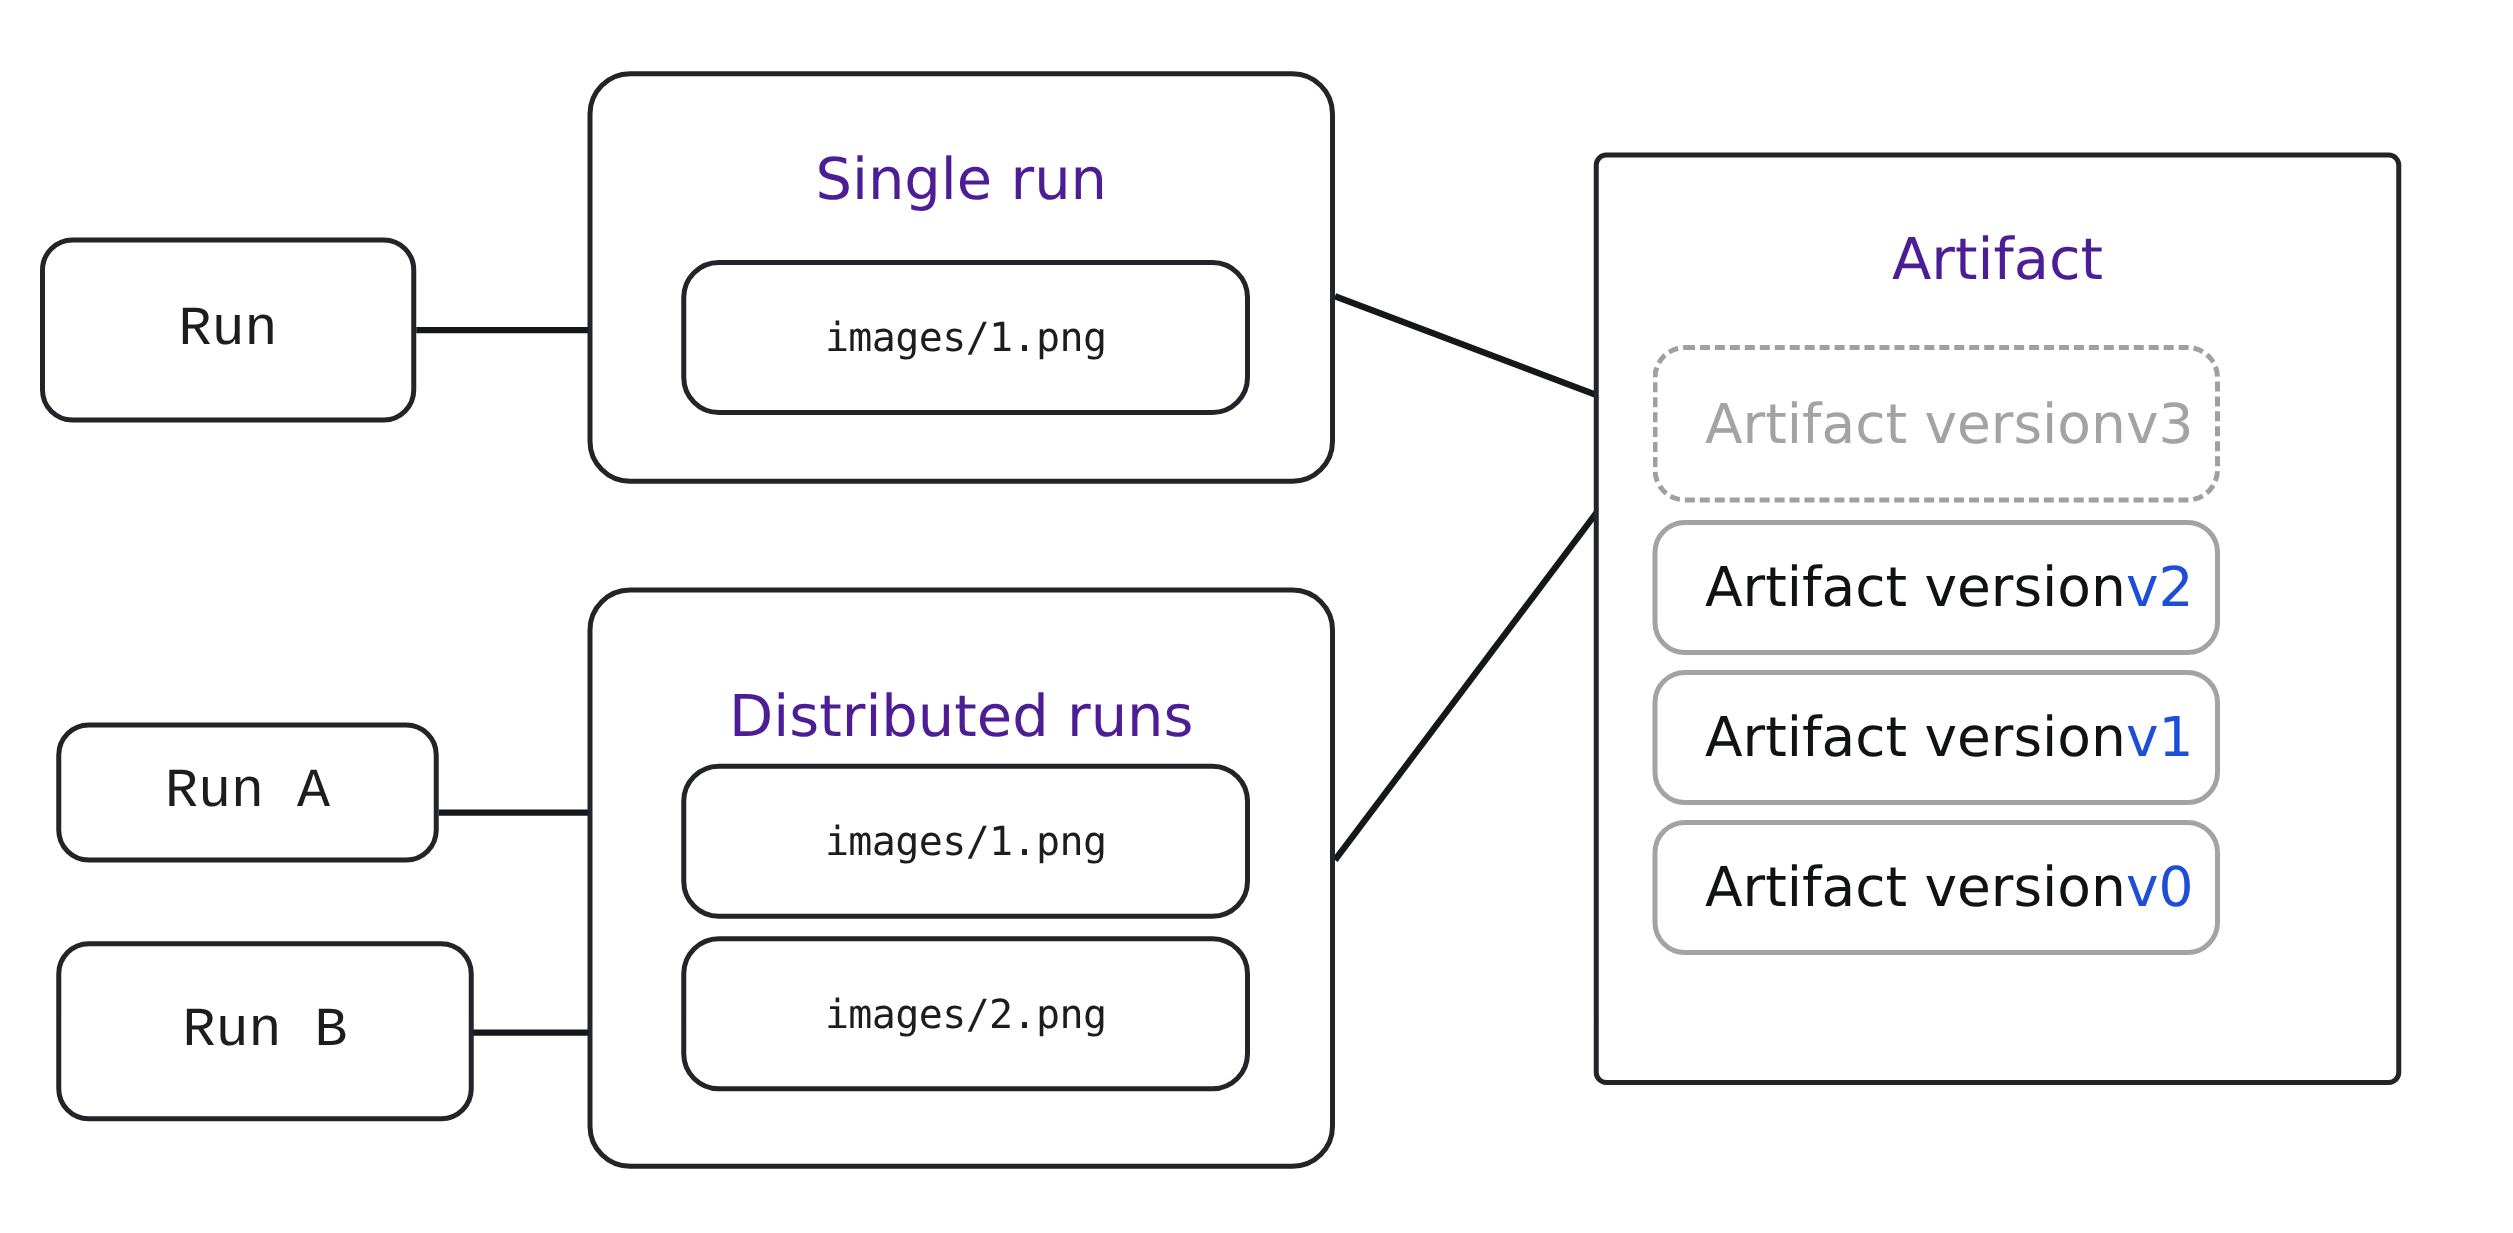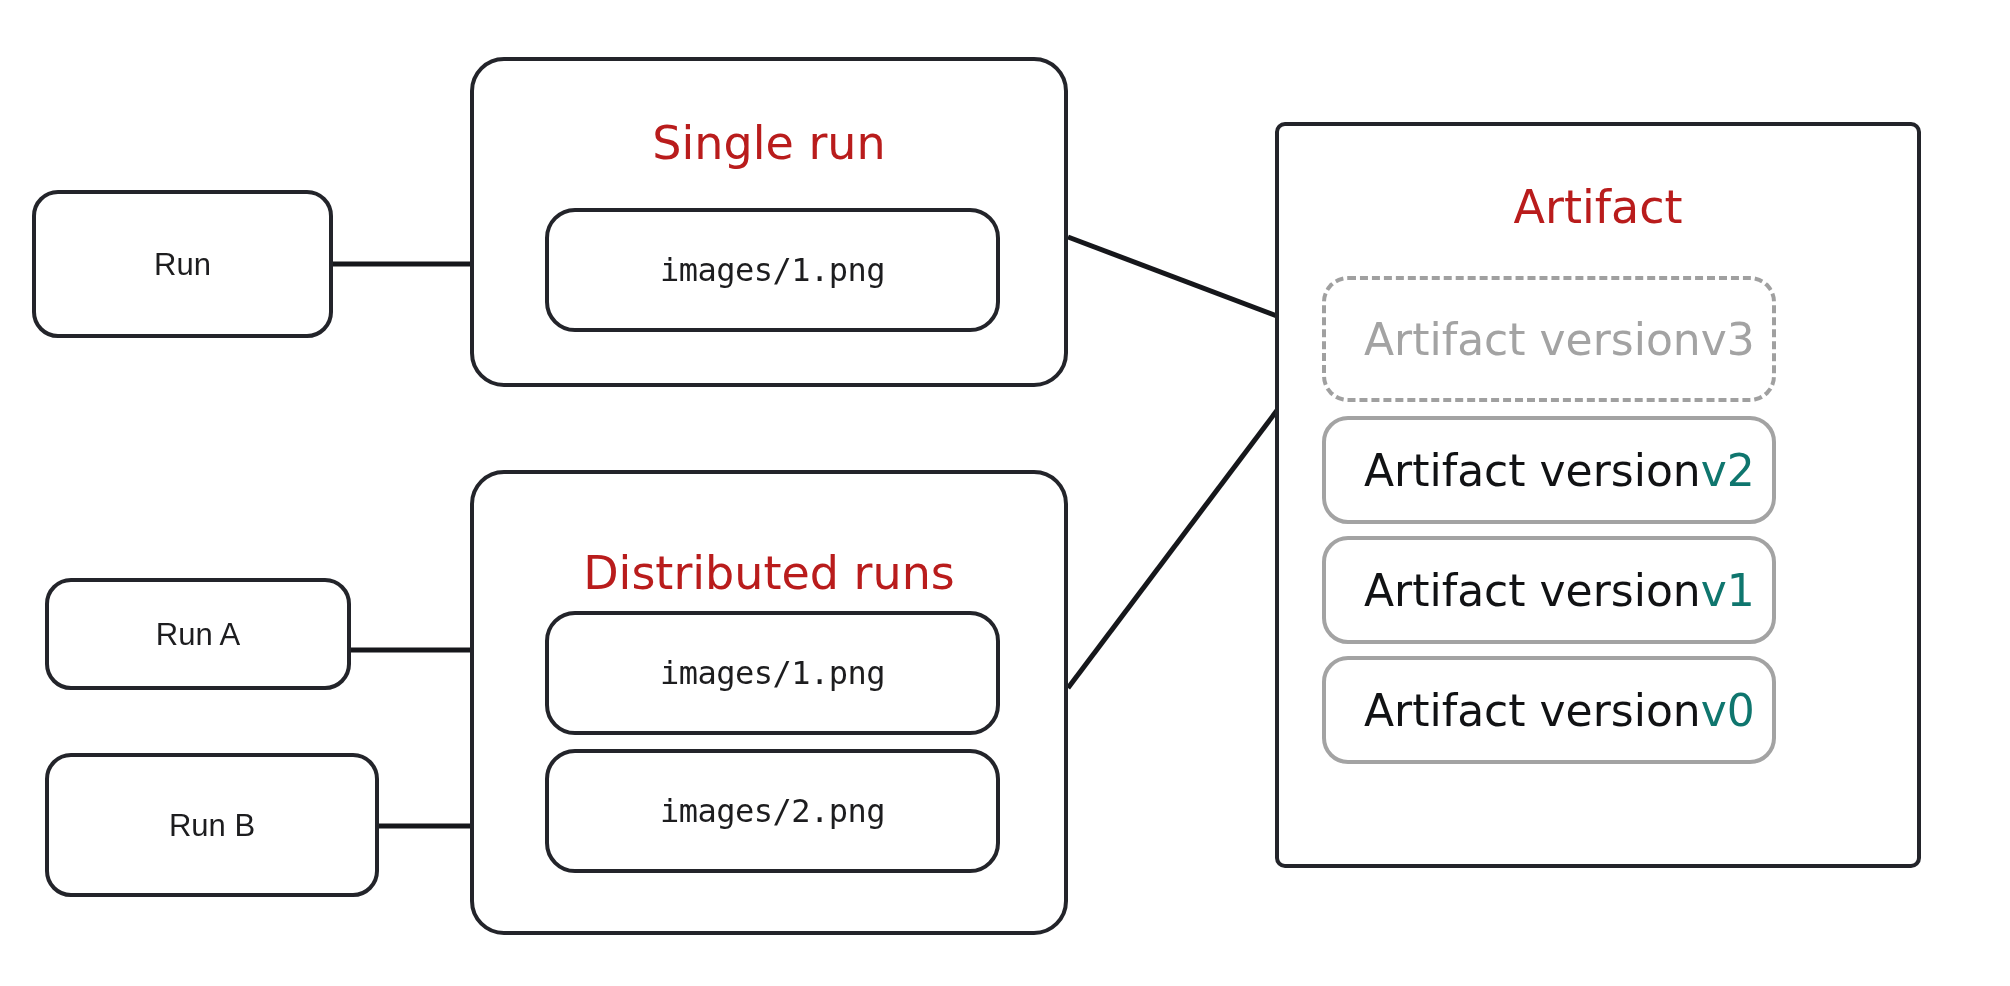--- a/index.html
+++ b/index.html
@@ -31,22 +31,22 @@
     position: absolute;
     box-sizing: border-box;
     background: #ffffff;
     border: 4px solid #23242a;
     border-radius: 26px;
     display: flex;
     align-items: center;
     justify-content: center;
   }
   .node-label {
-    font-family: Liberation Sans, sans-serif;
-    font-size: 31px;
+    font-family: Liberation Mono, monospace;
+    font-size: 44px;
     color: #1d1d1f;
     line-height: 1;
     white-space: nowrap;
   }
   .node-label.mono {
     font-family: "DejaVu Sans Mono", monospace;
     font-size: 32px;
     letter-spacing: -0.5px;
   }
 
@@ -58,21 +58,21 @@
     border: 4px solid #23242a;
     border-radius: 34px;
   }
   .group-title {
     position: absolute;
     left: 0;
     right: 0;
     text-align: center;
     font-family: "DejaVu Sans", sans-serif;
     font-size: 46px;
-    color: #b91c1c;
+    color: #4c1d95;
     white-space: nowrap;
   }
 
   
   #artifact-panel {
     position: absolute;
     box-sizing: border-box;
     background: #ffffff;
     border: 4px solid #23242a;
     border-radius: 10px;
@@ -95,21 +95,21 @@
   .version-name {
     font-family: "DejaVu Sans", sans-serif;
     font-size: 44px;
     color: #111214;
     white-space: nowrap;
   }
   .version-tag {
     margin-left: auto;
     font-family: "DejaVu Sans", sans-serif;
     font-size: 44px;
-    color: #0f766e;
+    color: #1d4ed8;
     white-space: nowrap;
   }
   .version-row.pending .version-name,
   .version-row.pending .version-tag {
     color: #a3a3a3;
   }
 </style>
 </head>
 <body>
 

